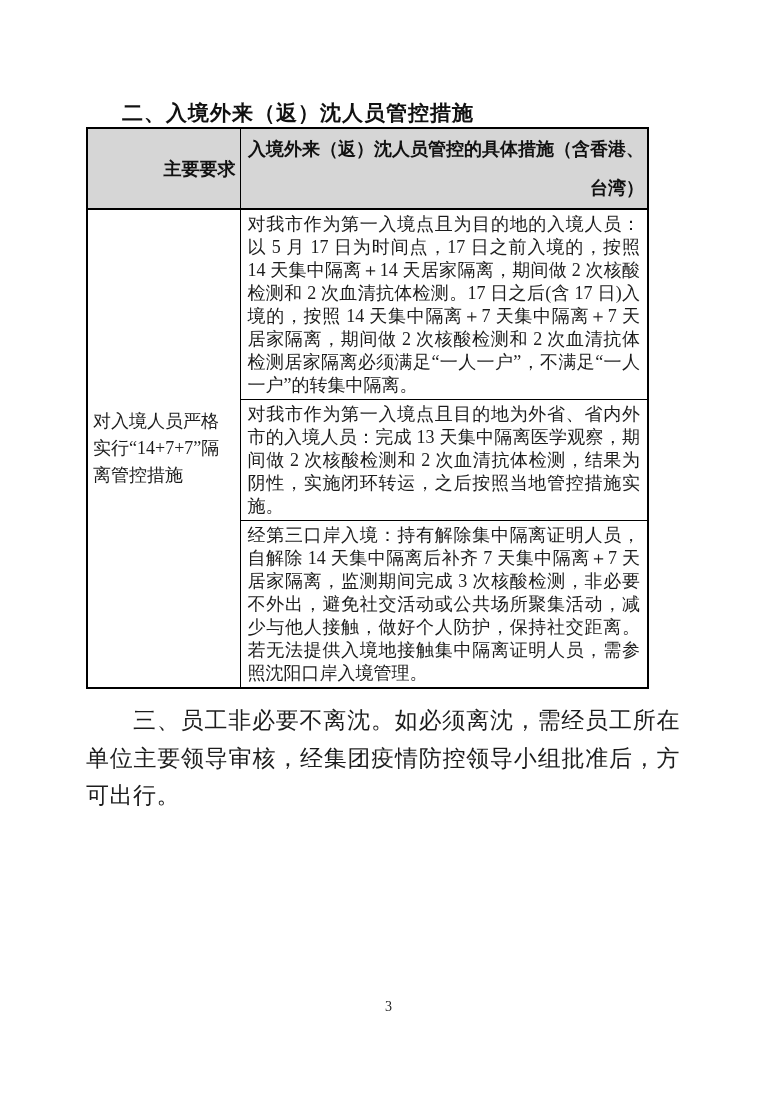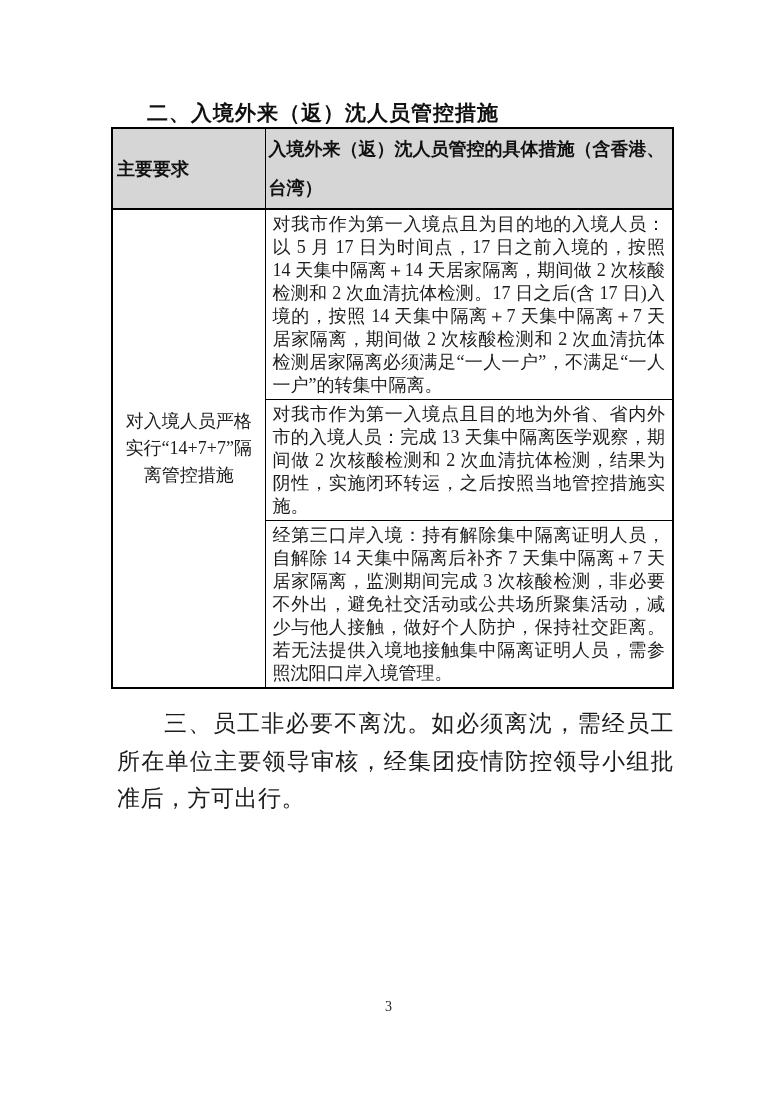--- a/index.html
+++ b/index.html
@@ -12,21 +12,21 @@
     height: 1099px;
     overflow: hidden;
     color: #1c1c1c;
     font-family: "Liberation Serif", "DejaVu Serif", serif;
   }
   .page {
     position: relative;
     box-sizing: border-box;
     width: 777px;
     height: 1099px;
-    padding: 100px 87px 0 101px;
+    padding: 100px 87px 0 76px;
     background: #ffffff;
   }
   .section-title {
     margin: 0 0 0 46px;
     font-family: "DejaVu Sans", "Liberation Sans", sans-serif;
     font-weight: bold;
     font-size: 21px;
     line-height: 27px;
     letter-spacing: 1px;
     color: #111111;
@@ -40,59 +40,59 @@
   }
   .measures-table th,
   .measures-table td {
     border: 1px solid #000000;
     box-sizing: border-box;
   }
   .measures-table thead th {
     background: #d6d6d6;
     font-weight: bold;
     font-size: 18px;
-    text-align: left;
+    text-align: right;
     vertical-align: middle;
     border-bottom: 2px solid #000000;
     color: #111111;
   }
   th.col-requirement {
     width: 153px;
     height: 81px;
     padding: 0 4px;
     margin-top: 20px;
   }
   th.col-measures {
     padding: 0 3px;
     line-height: 39px;
     letter-spacing: 0;
   }
   td.requirement-cell {
     font-size: 18px;
     line-height: 27px;
     vertical-align: middle;
     padding: 4px 5px;
-    text-align: center;
+    text-align: left;
   }
   td.measure-cell {
     font-size: 18px;
     line-height: 23px;
     vertical-align: top;
     padding: 3px 7px 2px 7px;
     text-align: justify;
     text-justify: inter-character;
   }
   td.measure-1 { height: 163px; }
   td.measure-2 { height: 98px; }
   td.measure-3 { height: 121px; }
   .body-paragraphs {
     margin-top: 13px;
   }
   .para {
-    margin: 16px;
+    margin: 10px;
     font-size: 23px;
     line-height: 37.5px;
     text-indent: 47px;
     text-align: justify;
     text-justify: inter-character;
     letter-spacing: 0.5px;
   }
   .page-number {
     position: absolute;
     left: 0;

